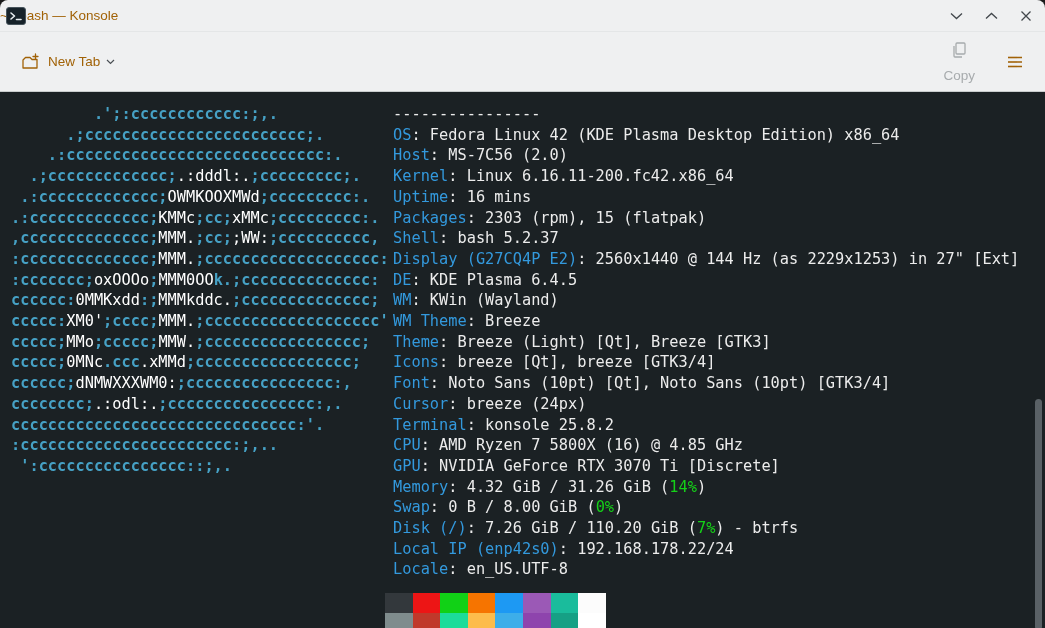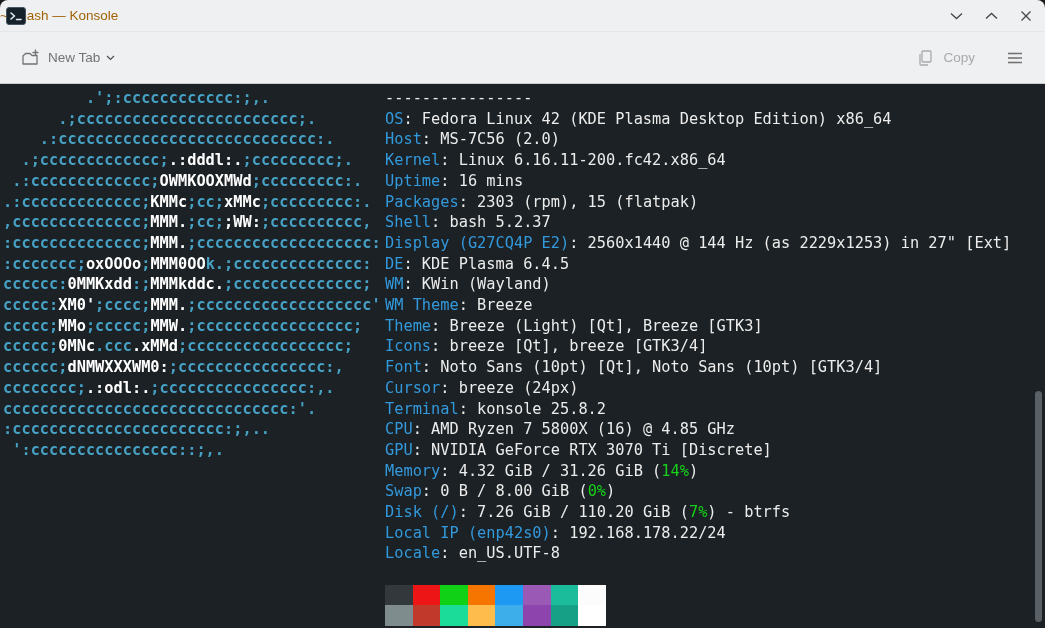--- a/index.html
+++ b/index.html
@@ -16,36 +16,36 @@
   .win-buttons { position:absolute; right:8px; top:0; height:32px;
                  display:flex; align-items:center; gap:13px; }
   .win-buttons button { background:none; border:none; width:22px; height:22px;
                         display:flex; align-items:center; justify-content:center;
                         cursor:pointer; color:#42474c; padding:0; }
 
   
   .toolbar { flex:0 0 52px; background:var(--chrome-bg); display:flex; align-items:center;
              padding:0 10px; border-bottom:1px solid #c9cccd; }
   .tb { display:flex; align-items:center; gap:8px; background:none; border:none;
-        font-family:inherit; font-size:13.5px; color:#737373; padding:8px 10px;
+        font-family:inherit; font-size:13.5px; color:#a16207; padding:8px 10px;
         border-radius:4px; cursor:pointer; margin-right:10px; white-space:nowrap; }
   .tb .icon { display:flex; align-items:center; }
-  .tb.disabled { color:#a7abad; cursor:default; }
+  .tb.disabled { color:#a7abad; cursor:default;flex-direction:column; }
   .spacer { flex:1; }
   .chev { display:flex; align-items:center; margin-left:-2px; color:#4a4f54; }
 
   
   .terminal { flex:1; background:var(--terminal-bg); position:relative;
               font-family:"DejaVu Sans Mono", monospace; font-size:15.3px;
               line-height:20.7px; cursor:text; }
-  .terminal pre { margin:0; font-family:inherit; white-space:pre; }
+  .terminal pre { margin:8px; font-family:inherit; white-space:pre; }
   .art  { position:absolute; left:3px;   top:4px; }
   .info { position:absolute; left:385px; top:4px; }
   .seg-b { color:var(--art-blue); font-weight:bold; }
-  .seg-w { color:var(--bold-white); font-weight:bold; }
+  .seg-w { color:var(--bold-white); font-weight:normal; }
   .seg-l { color:var(--label-blue); font-weight:normal; }
   .seg-v { color:var(--value-fg); }
   .seg-g { color:var(--accent-green); }
 
   .palette { position:absolute; left:385px; top:500.8px; }
   .pal-row { display:flex; height:20.7px; }
   .pal-block { width:27.6px; height:20.7px; display:block; }
 
   .vscroll { position:absolute; right:2px; top:0; bottom:0; width:9px; }
   .vthumb  { position:absolute; right:1px; width:7px; top:307px; height:231px;

